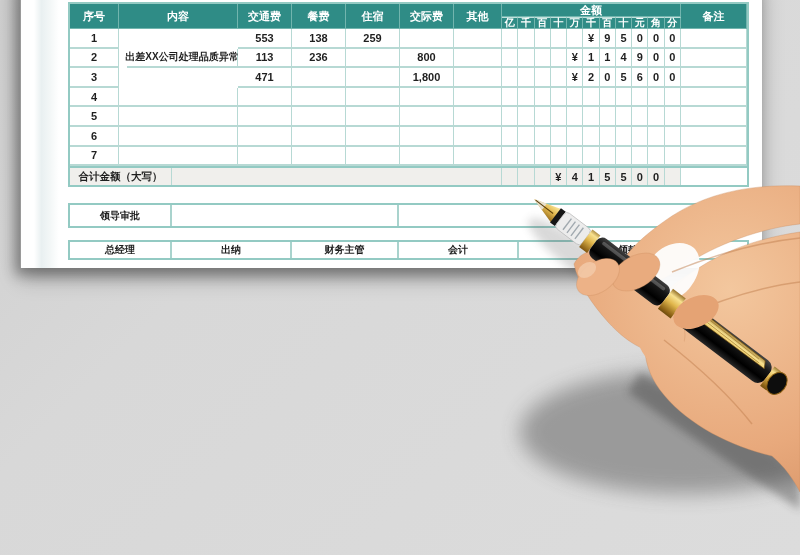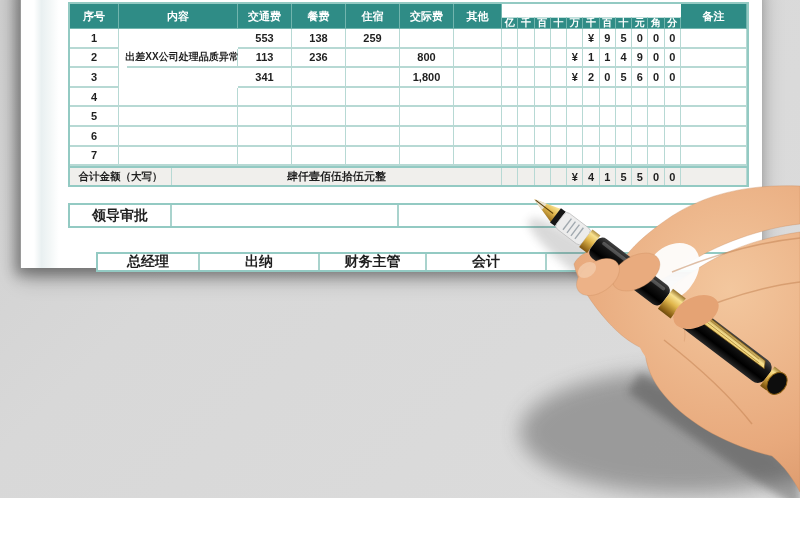--- a/index.html
+++ b/index.html
@@ -1,17 +1,17 @@
 <!DOCTYPE html>
 <html><head>
 <meta charset="utf-8">
 <style>
   html,body{margin:0;padding:0;}
   body{width:800px;height:555px;overflow:hidden;font-family:"Liberation Sans","DejaVu Sans",sans-serif;}
-  #stage{position:relative;width:800px;height:498px;overflow:hidden;
+  #stage{position:relative;width:800px;height:555px;overflow:hidden;
          background:linear-gradient(135deg,#cecece 0%,#d8d8d8 35%,#dcdcdc 100%);}
   
   .paper{position:absolute;left:20px;top:-24px;width:741px;height:292px;background:#fff;
          border-left:1px solid #9a9a9a;
          box-shadow:-5px 7px 12px rgba(0,0,0,.30), 0 10px 20px rgba(0,0,0,.28);}
   .paper-stripe{position:absolute;left:13px;top:0;width:25px;height:100%;
          background:linear-gradient(90deg,#ffffff,#e9f0f1 30%,#f3f7f7 65%,#ffffff);}
   
   .grid{position:absolute;display:grid;background:#fff;border:2px solid #93cac3;box-sizing:content-box;}
   .grid div{display:flex;align-items:center;justify-content:center;box-sizing:border-box;
@@ -24,43 +24,44 @@
   #main-grid .hu{font-size:10px;border-top:1px solid #bfe0db;}
   #main-grid .dc{background:#fff;font-size:11px;
      border-right:1px solid #b7d9d4;border-bottom:2px solid #b7d9d4;}
   #main-grid .content{font-size:10px;}
   #total-grid{left:68px;top:166px;height:17px;
      grid-template-columns:102px 330px repeat(11,16.28px) 66px;grid-template-rows:17px;}
   #total-grid div{background:#f0efec;font-size:11px;border-right:1px solid #b7d9d4;}
   #total-grid .tl{font-size:10.5px;}
   #approval-grid{left:68px;top:203px;height:21px;
      grid-template-columns:102px 227px 120px 228px;grid-template-rows:21px;}
-  #sign-grid{left:68px;top:252px;height:16px;
-     grid-template-columns:102px 120px 107px 120px 228px;grid-template-rows:16px;margin-left:28px;}
-  #approval-grid div,#sign-grid div{font-size:14px;border-right:2px solid #a9d3cd;}
+  #sign-grid{left:68px;top:240px;height:16px;
+     grid-template-columns:102px 120px 107px 120px 228px;grid-template-rows:16px;}
+  #approval-grid div,#sign-grid div{font-size:10px;border-right:2px solid #a9d3cd;}
   #approval-grid div:last-child,#sign-grid div:last-child{border-right:none;}
   
   #hand-svg{position:absolute;left:0;top:0;width:800px;height:555px;pointer-events:none;}
 </style>
 </head>
 <body>
 
 <div id="stage">
   <div class="paper">
     <div class="paper-stripe"></div>
   </div>
 
   <div class="grid" id="main-grid">
       <div class="hc" style="grid-area: 1 / 1 / 3;">序号</div>
       <div class="hc" style="grid-area: 1 / 2 / 3;">内容</div>
       <div class="hc" style="grid-area: 1 / 3 / 3;">交通费</div>
       <div class="hc" style="grid-area: 1 / 4 / 3;">餐费</div>
       <div class="hc" style="grid-area: 1 / 5 / 3;">住宿</div>
       <div class="hc" style="grid-area: 1 / 6 / 3;">交际费</div>
       <div class="hc" style="grid-area: 1 / 7 / 3;">其他</div>
+      <div class="hc" style="grid-area: 1 / 8 / auto / 19;">金额</div>
       <div class="hc hu" style="grid-area: 2 / 8;">亿</div>
       <div class="hc hu" style="grid-area: 2 / 9;">千</div>
       <div class="hc hu" style="grid-area: 2 / 10;">百</div>
       <div class="hc hu" style="grid-area: 2 / 11;">十</div>
       <div class="hc hu" style="grid-area: 2 / 12;">万</div>
       <div class="hc hu" style="grid-area: 2 / 13;">千</div>
       <div class="hc hu" style="grid-area: 2 / 14;">百</div>
       <div class="hc hu" style="grid-area: 2 / 15;">十</div>
       <div class="hc hu" style="grid-area: 2 / 16;">元</div>
       <div class="hc hu" style="grid-area: 2 / 17;">角</div>
@@ -97,21 +98,21 @@
       <div class="dc" style="grid-area: 4 / 11;"></div>
       <div class="dc" style="grid-area: 4 / 12;">¥</div>
       <div class="dc" style="grid-area: 4 / 13;">1</div>
       <div class="dc" style="grid-area: 4 / 14;">1</div>
       <div class="dc" style="grid-area: 4 / 15;">4</div>
       <div class="dc" style="grid-area: 4 / 16;">9</div>
       <div class="dc" style="grid-area: 4 / 17;">0</div>
       <div class="dc" style="grid-area: 4 / 18;">0</div>
       <div class="dc" style="grid-area: 4 / 19;"></div>
       <div class="dc" style="grid-area: 5 / 1;">3</div>
-      <div class="dc" style="grid-area: 5 / 3;">341</div>
+      <div class="dc" style="grid-area: 5 / 3;">471</div>
       <div class="dc" style="grid-area: 5 / 4;"></div>
       <div class="dc" style="grid-area: 5 / 5;"></div>
       <div class="dc" style="grid-area: 5 / 6;">1,800</div>
       <div class="dc" style="grid-area: 5 / 7;"></div>
       <div class="dc" style="grid-area: 5 / 8;"></div>
       <div class="dc" style="grid-area: 5 / 9;"></div>
       <div class="dc" style="grid-area: 5 / 10;"></div>
       <div class="dc" style="grid-area: 5 / 11;"></div>
       <div class="dc" style="grid-area: 5 / 12;">¥</div>
       <div class="dc" style="grid-area: 5 / 13;">2</div>
@@ -194,21 +195,20 @@
       <div class="dc" style="grid-area: 9 / 14;"></div>
       <div class="dc" style="grid-area: 9 / 15;"></div>
       <div class="dc" style="grid-area: 9 / 16;"></div>
       <div class="dc" style="grid-area: 9 / 17;"></div>
       <div class="dc" style="grid-area: 9 / 18;"></div>
       <div class="dc" style="grid-area: 9 / 19;"></div>
     </div>
 
   <div class="grid" id="total-grid">
     <div class="tl">合计金额（大写）</div>
-    <div>肆仟壹佰伍拾伍元整</div>
   <div class=""></div>
       <div class=""></div>
       <div class=""></div>
       <div class=""></div>
       <div class="">¥</div>
       <div class="">4</div>
       <div class="">1</div>
       <div class="">5</div>
       <div class="">5</div>
       <div class="">0</div>

